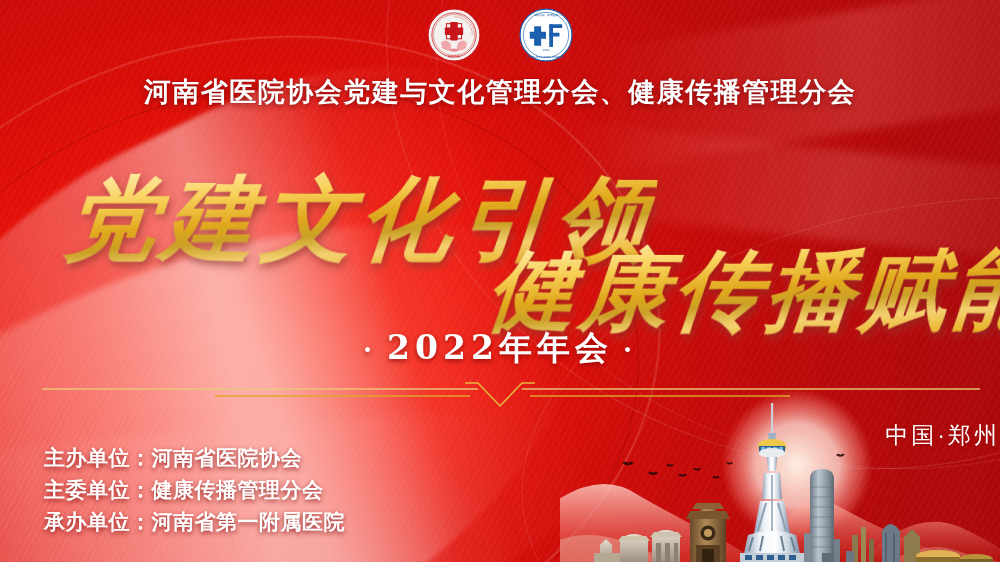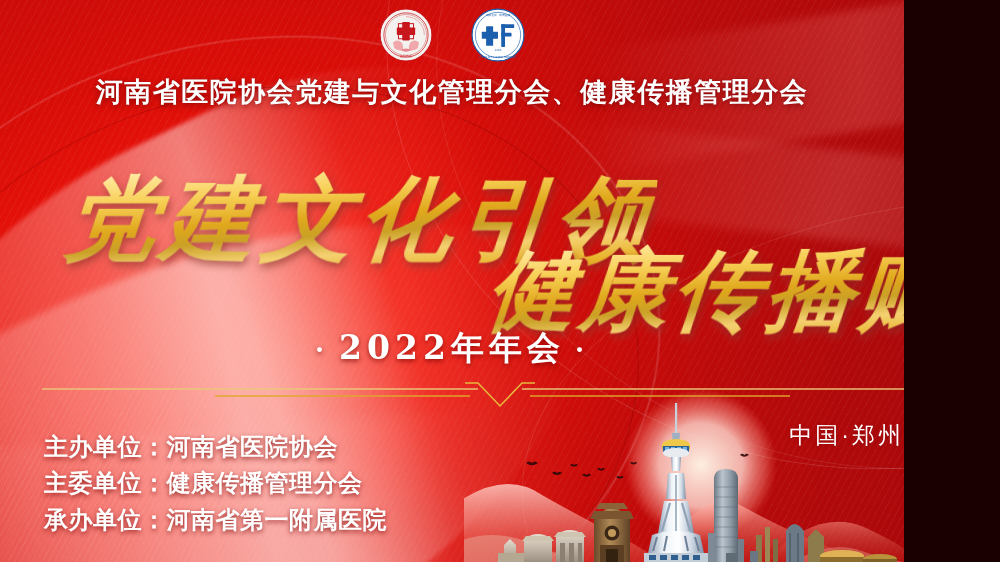--- a/index.html
+++ b/index.html
@@ -3,27 +3,26 @@
 <meta charset="utf-8">
 <title>党建文化引领 健康传播赋能 2022年年会</title>
 <style>
   html, body {
     margin: 0;
     padding: 0;
     background: #1a0000;
   }
   #poster {
     position: relative;
-    width: 860px;
+    width: 1000px;
     height: 562px;
     overflow: hidden;
     font-family: "Liberation Sans", "DejaVu Sans", sans-serif;
     background: #d80f0a;
     user-select: none;
-    padding-left: 44px;
   }
 
   
   .bg-base {
     position: absolute; inset: 0;
     background:
       radial-gradient(ellipse 70% 85% at 28% 62%, #fa2410 0%, #ef150a 30%, #d90d08 60%, #c20b0a 100%),
       linear-gradient(100deg, #e81409 0%, #d40d09 45%, #bf0b0b 75%, #b00a0c 100%);
   }
   .bg-right-dark {
@@ -241,21 +240,21 @@
   .scene-svg { display: block; width: 440px; height: 175px; }
 
   
   .organizers {
     position: absolute;
     left: 44px; bottom: 24px;
     z-index: 9;
   }
   .org-row {
     color: #ffffff;
-    font-size: 24px;
+    font-size: 21px;
     font-weight: 700;
     line-height: 1.52;
     letter-spacing: 0.5px;
     text-shadow: 0 2px 5px rgba(120,0,0,0.75);
     white-space: nowrap;
   }
 </style>
 </head>
 <body>
 

